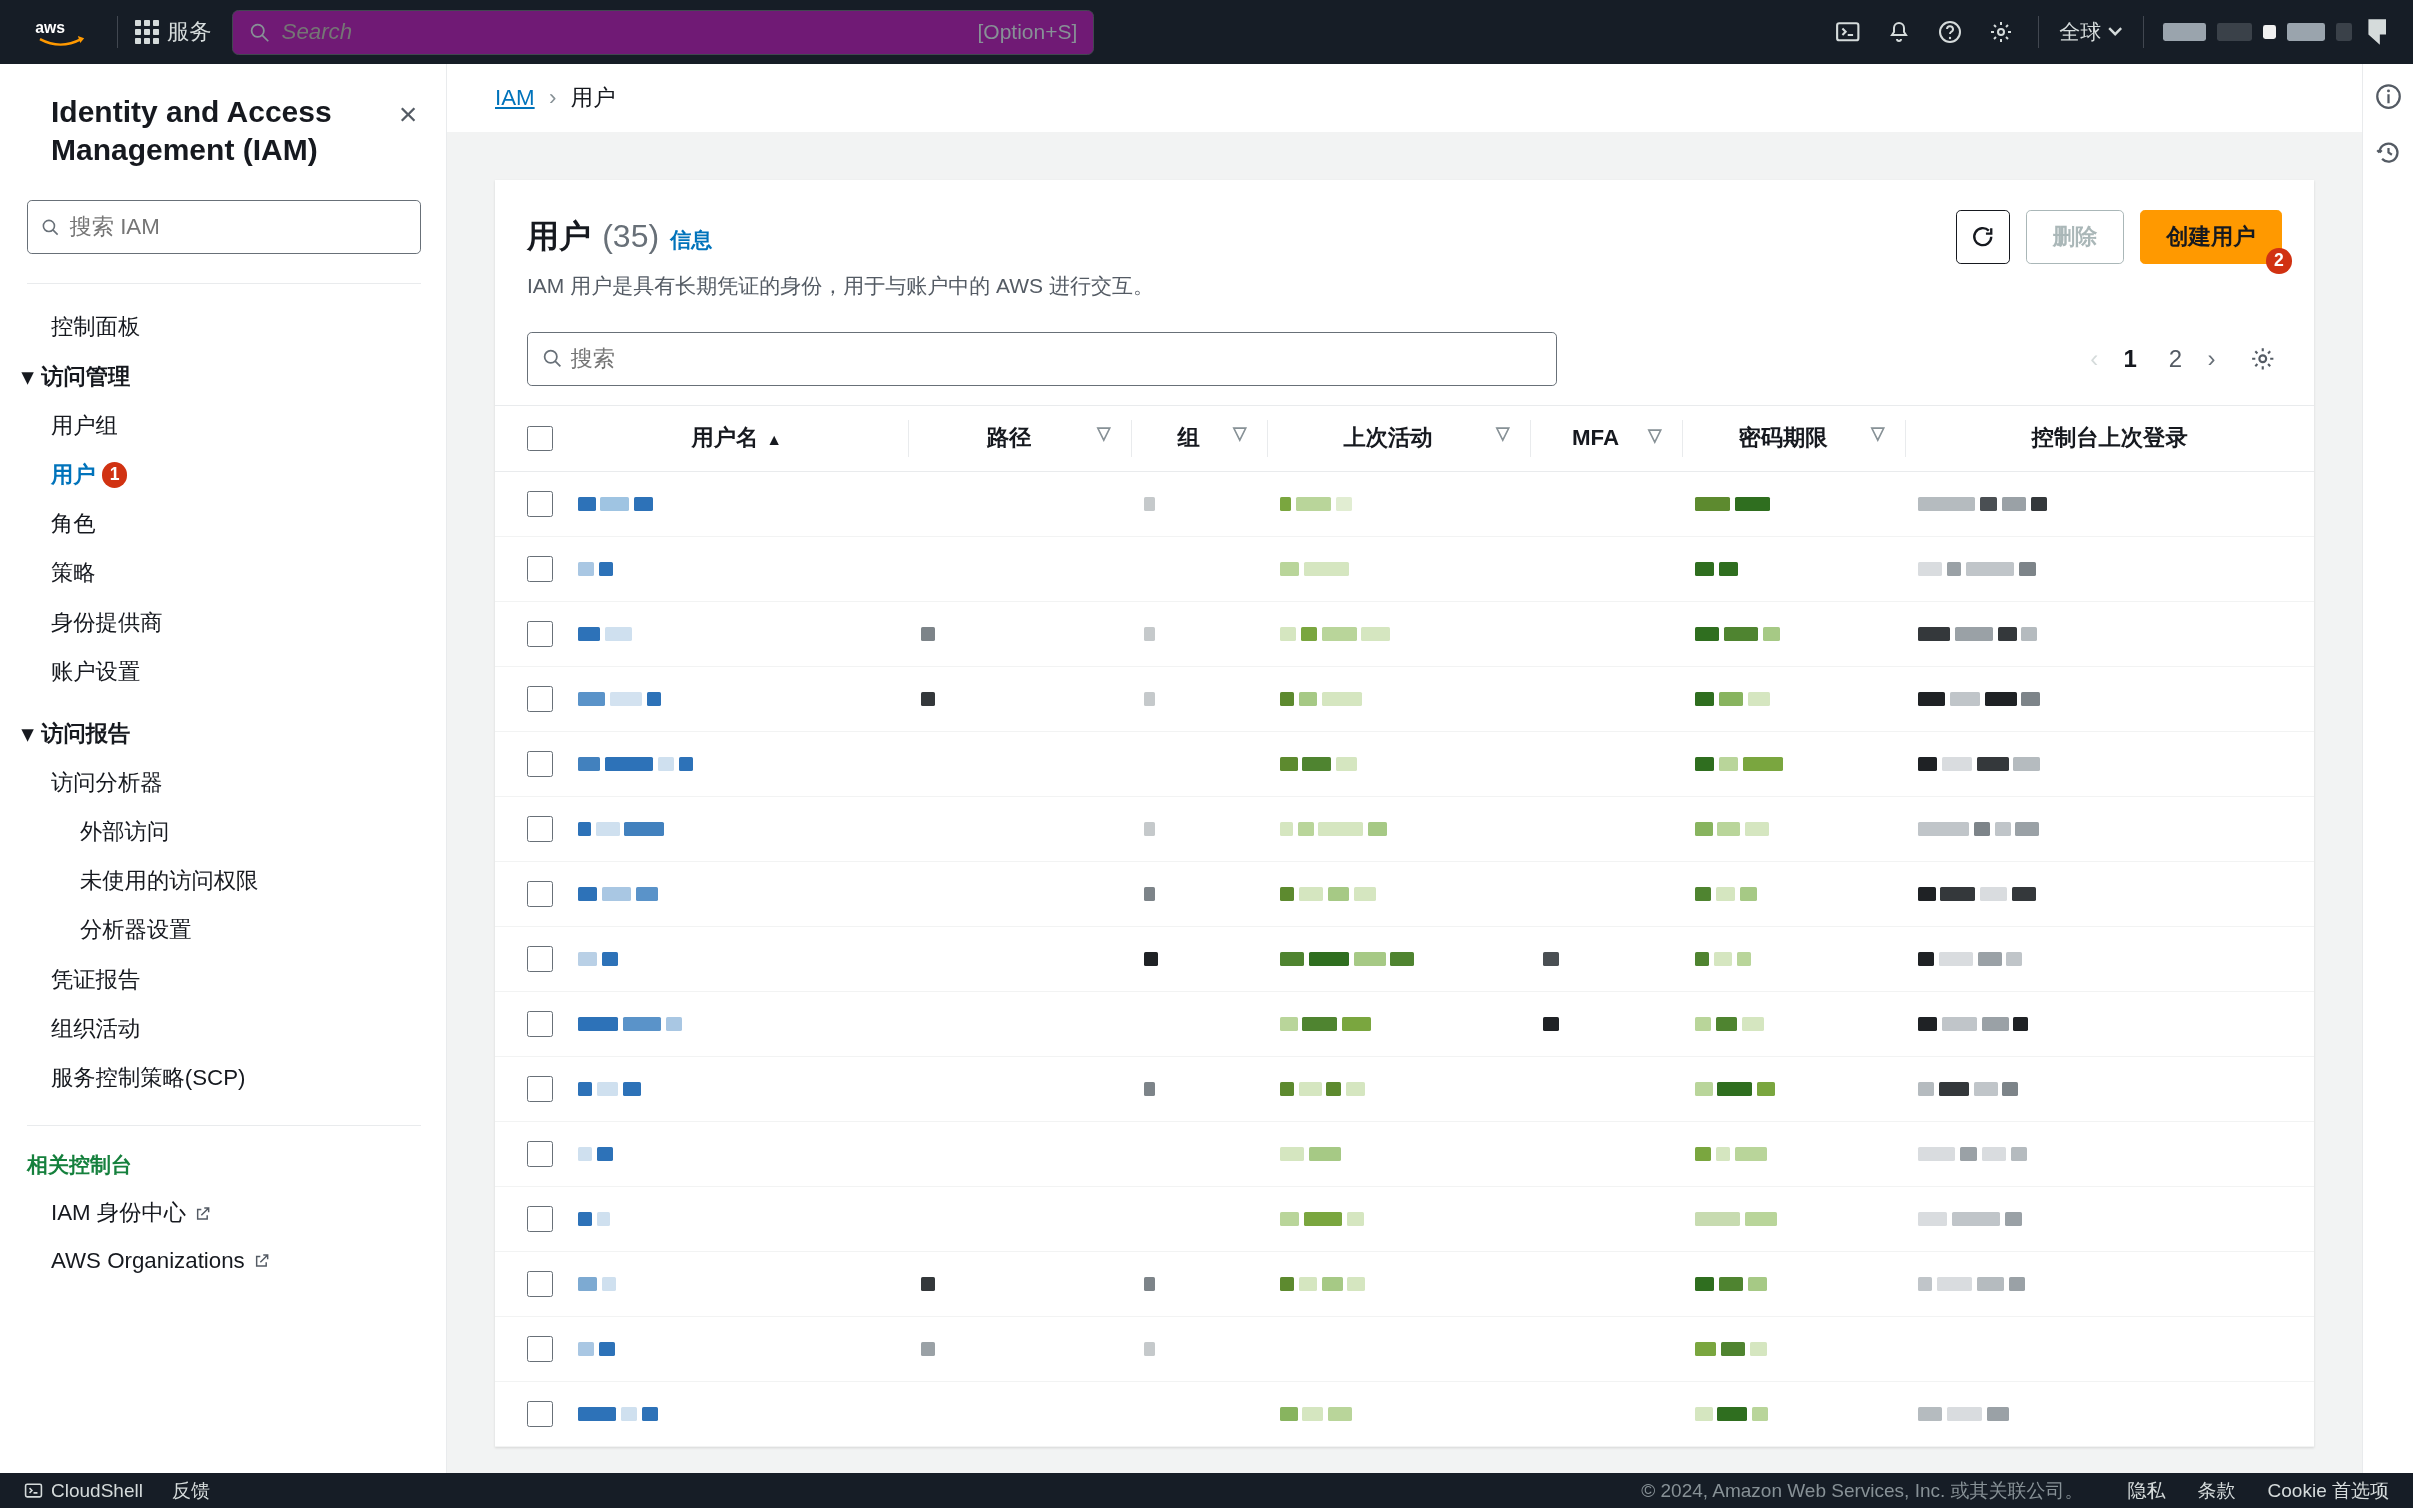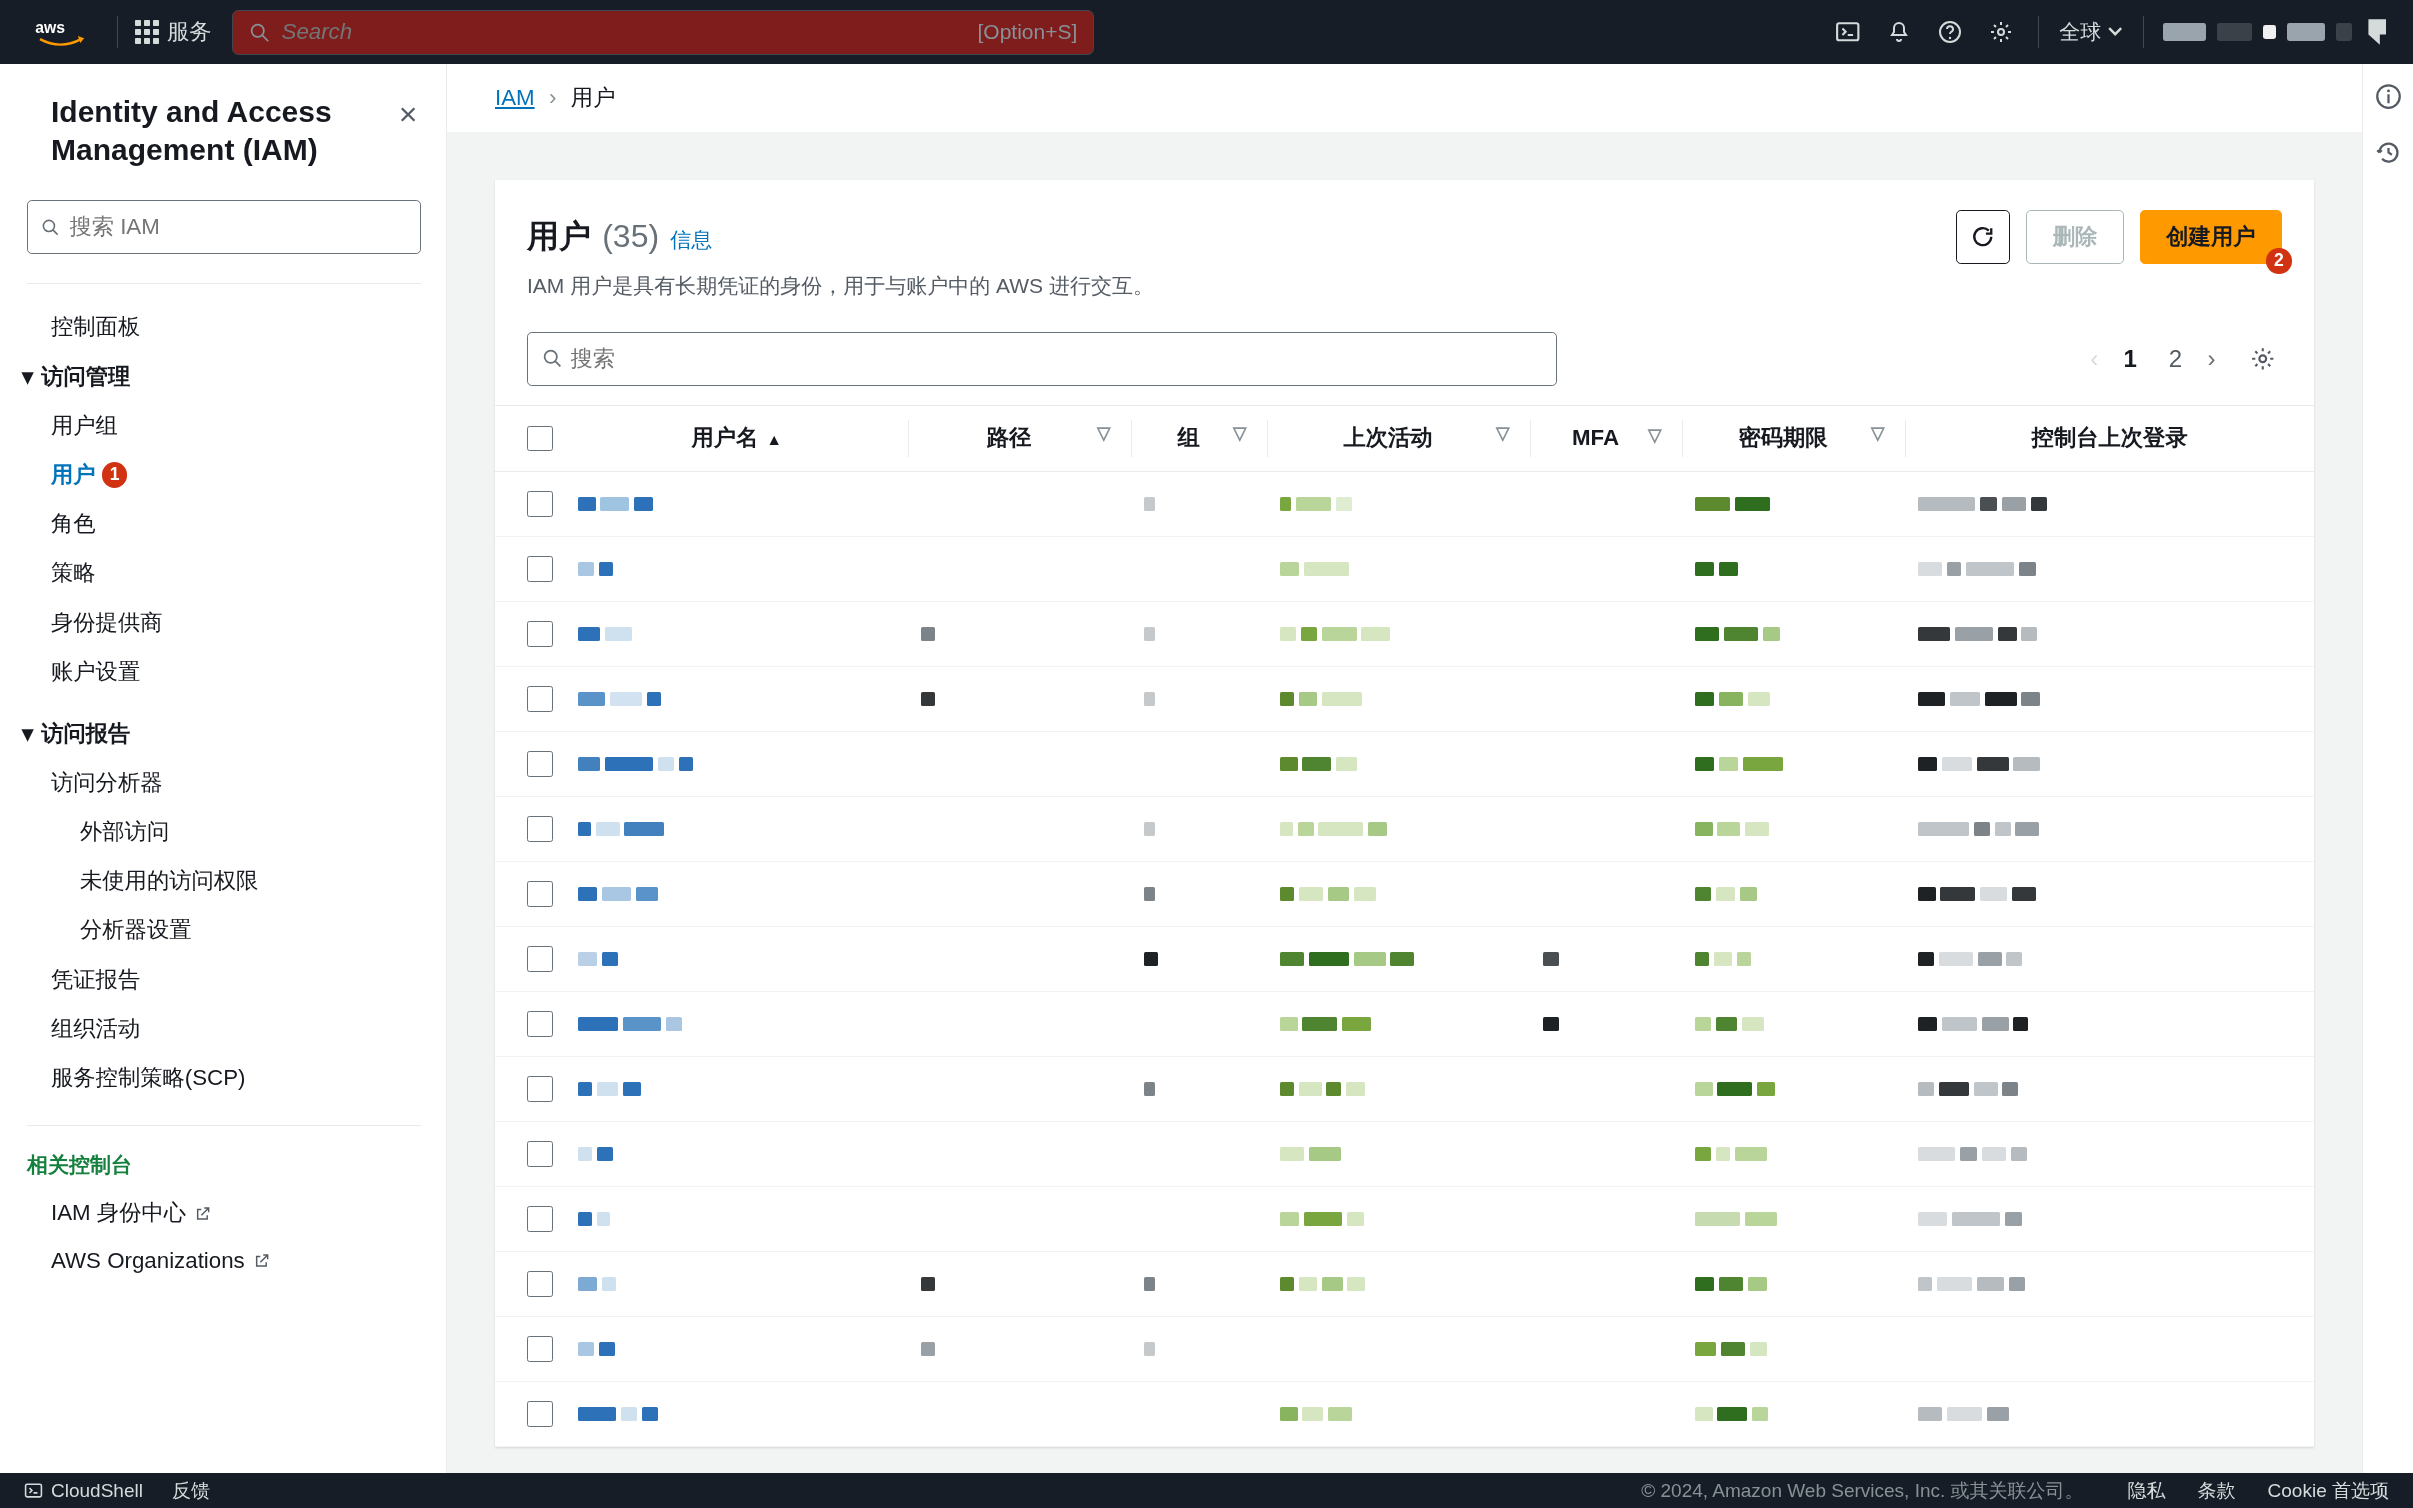--- a/index.html
+++ b/index.html
@@ -5,21 +5,21 @@
 * { margin: 0; padding: 0; box-sizing: border-box; font-family: "Amazon Ember", "Helvetica Neue", Arial, sans-serif; }
 body { width: 2413px; height: 1508px; transform-origin: top left; background: #fff; color: #16191f; font-size: 22.3px; overflow: hidden; }
 
 
 .navbar { height: 64px; background: #161d26; display: flex; align-items: center; color: #d5dbdb; padding: 0 19px 0 21px; }
 .aws-logo { width: 51px; height: 30px; margin: 0 19px 0 14.4px; }
 .nav-divider { width: 0.8px; height: 32px; background: #414750; margin: 0 11.2px; }
 .services-btn { display: flex; align-items: center; gap: 8px; color: #d5dbdb; font-size: 22.3px; padding: 4.8px 6.4px; cursor: pointer; }
 .grid-icon { width: 24px; height: 24px; display: grid; grid-template-columns: repeat(3,1fr); grid-template-rows: repeat(3,1fr); gap: 2.4px; }
 .grid-icon span { background: #d5dbdb; border-radius: 0.8px; }
-.search-wrap { flex: 0 0 862px; margin-left: 14.4px; height: 45px; background: #7f1d1d; border: 0.8px solid #414750; border-radius: 6.4px; display: flex; align-items: center; padding: 0 16px; color: #879196; }
+.search-wrap { flex: 0 0 862px; margin-left: 14.4px; height: 45px; background: #701a75; border: 0.8px solid #414750; border-radius: 6.4px; display: flex; align-items: center; padding: 0 16px; color: #879196; }
 .search-wrap input { flex: 1; background: transparent; border: none; outline: none; color: #d5dbdb; font-size: 22.3px; font-style: italic; }
 .search-kbd { color: #879196; font-size: 21px; }
 .nav-spacer { flex: 1; }
 .nav-icon { width: 35px; height: 35px; display: flex; align-items: center; justify-content: center; margin: 0 8px; cursor: pointer; color: #d5dbdb; }
 .region-sel { display: flex; align-items: center; gap: 6.4px; padding: 0 9.6px; color: #d5dbdb; font-size: 21px; cursor: pointer; }
 .account-box { display: flex; align-items: center; gap: 11.2px; padding: 0 8px; }
 .redact { background: #3a4149; border-radius: 2.4px; }
 .redact.light { background: #9aa4ad; }
 .redact.white { background: #f0f0f0; }
 .notif-flag { width: 17.6px; height: 25.5px; background: #d5dbdb; clip-path: polygon(0 0,100% 0,100% 60%,65% 60%,65% 100%,0 60%); margin-left: 4.8px; }
@@ -48,21 +48,21 @@
 
 .main { position: absolute; left: 447px; right: 51px; top: 64px; bottom: 35px; background: #f2f3f3; overflow-y: auto; }
 .breadcrumb { background: #fff; padding: 19px 48px; display: flex; align-items: center; gap: 14.4px; font-size: 22.3px; }
 .breadcrumb a { color: #0073bb; text-decoration: underline; }
 .breadcrumb .sep { color: #879196; }
 .panel { margin: 48px 48px 32px 48px; background: #fff; box-shadow: 0 0.8px 2.4px rgba(0,0,0,0.12); }
 .panel-head { padding: 30px 32px 12.8px 32px; }
 .panel-titlerow { display: flex; align-items: center; justify-content: space-between; }
 .panel-title { font-size: 32px; font-weight: 700; display: flex; align-items: baseline; gap: 11.2px; }
 .panel-count { color: #687078; font-weight: 400; }
-.panel-info { color: #0073bb; font-size: 21px; font-weight: 400; cursor: pointer; }
+.panel-info { color: #0073bb; font-size: 21px; font-weight: 700; cursor: pointer; }
 .panel-desc { color: #545b64; font-size: 21px; margin-top: 8px; }
 .panel-actions { display: flex; align-items: center; gap: 16px; }
 .btn { height: 54px; padding: 0 25.5px; border-radius: 4.8px; font-size: 22.3px; font-weight: 700; display: inline-flex; align-items: center; justify-content: center; cursor: pointer; border: 1.6px solid #16191f; background: #fff; }
 .btn.icon-only { padding: 0; width: 54px; }
 .btn.disabled { color: #aab7b8; border-color: #aab7b8; cursor: not-allowed; }
 .btn.primary { background: #ff9900; border-color: #ff9900; color: #16191f; }
 .btn-wrap { position: relative; }
 .badge-on-btn { position: absolute; right: -9.6px; bottom: -9.6px; }
 
 .toolbar { display: flex; align-items: center; padding: 19px 32px; gap: 19px; }

